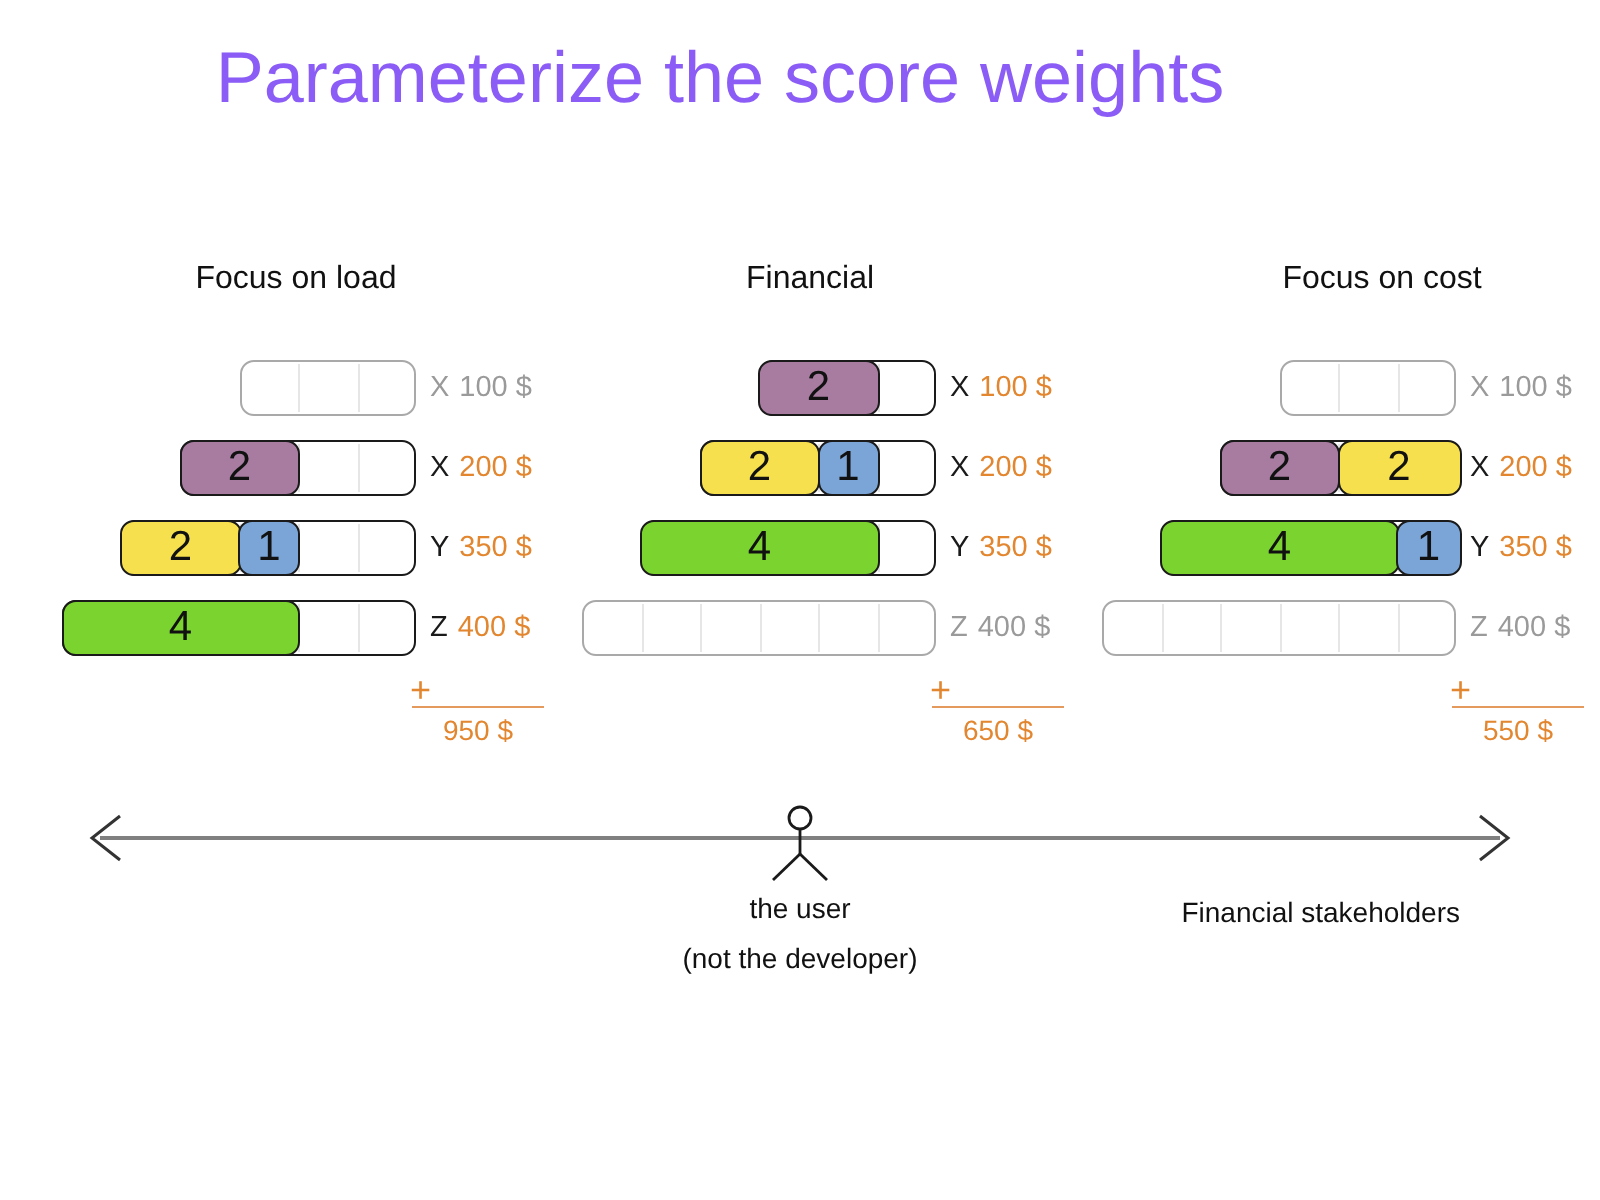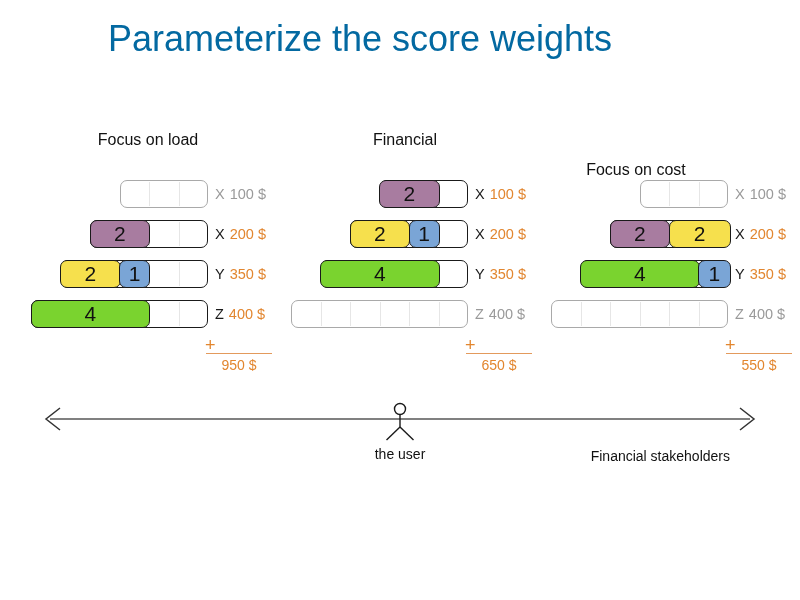--- a/index.html
+++ b/index.html
@@ -1,19 +1,19 @@
 <!DOCTYPE html>
 <html style="--orange: #e2862f; --orange-line: #e39a5c; --gray: #9a9a9a;"><head>
 <meta charset="utf-8">
 <style>
   html,body{margin:0;padding:0;background:#fff;}
   .slide{position:relative;width:800px;height:600px;background:#ffffff;overflow:hidden;
          font-family:"Liberation Sans", sans-serif;color:#1a1a1a;}
   .abs{position:absolute;}
-  .page-title{left:0;top:18px;width:720px;text-align:center;font-size:36px;color:#0369a1;}
+  .page-title{left:0;top:18px;width:720px;text-align:center;font-size:36px;color:#8b5cf6;}
   .page-subtitle{left:0;top:70px;width:800px;text-align:center;font-size:14.4px;color:#111;}
   .dtitle{position:absolute;width:220px;text-align:center;font-size:16px;color:#111;}
   .rowbox{position:absolute;box-sizing:border-box;border-radius:7px;background:#fff;}
   .rowbox.active{border:1.5px solid #1a1a1a;}
   .rowbox.empty{border:1px solid #a9a9a9;}
   .divider{position:absolute;top:1px;bottom:1px;width:1px;background:#e6e6e6;}
   .block{position:absolute;box-sizing:border-box;border:1.5px solid #1a1a1a;border-radius:7px;
          display:flex;align-items:center;justify-content:center;}
   .blocknum{font-size:21px;color:#111;line-height:1;}
   .rowlabel{position:absolute;display:flex;align-items:center;font-size:14.5px;white-space:nowrap;}
@@ -143,21 +143,21 @@
         </div>
         <div class="rowlabel inactive" style="left: 475px; top: 300px; height: 28px;">
           <span class="letter">Z</span>
           <span class="amount">400 $</span>
         </div>
         <div class="plus" style="left: 465px;">+</div>
         <div class="sumline" style="left: 466px;"></div>
         <div class="sumtotal" style="left: 466px;">650 $</div>
       </div>
       <div>
-        <div class="dtitle" style="left: 526px; top: 131px; margin-top: 30px;">Focus on cost</div>
+        <div class="dtitle" style="left: 581px; top: 131px;">Focus on cost</div>
         <div class="rowbox empty" style="left: 639.5px; top: 180px; width: 88.5px; height: 28px;">
           <div class="divider" style="left: 28.5px;"></div>
           <div class="divider" style="left: 58px;"></div>
         </div>
         <div class="rowlabel inactive" style="left: 735px; top: 180px; height: 28px;">
           <span class="letter">X</span>
           <span class="amount">100 $</span>
         </div>
         <div class="rowbox active" style="left: 610px; top: 220px; width: 118px; height: 28px;">
           <div class="divider" style="left: 28.5px;"></div>
@@ -214,14 +214,15 @@
     <g stroke="#1a1a1a" stroke-width="1.4" fill="none">
       <circle cx="400" cy="24" r="5.5" fill="#ffffff"></circle>
       <line x1="400" y1="29.5" x2="400" y2="42"></line>
       <line x1="400" y1="42" x2="386.5" y2="55"></line>
       <line x1="400" y1="42" x2="413.5" y2="55"></line>
     </g>
   </svg>
 
   <div class="axis-label axis-right">Financial stakeholders</div>
   <div class="axis-label user-line1">the user</div>
+  <div class="axis-label user-line2">(not the developer)</div>
 
 </div>
 
 </body></html>

